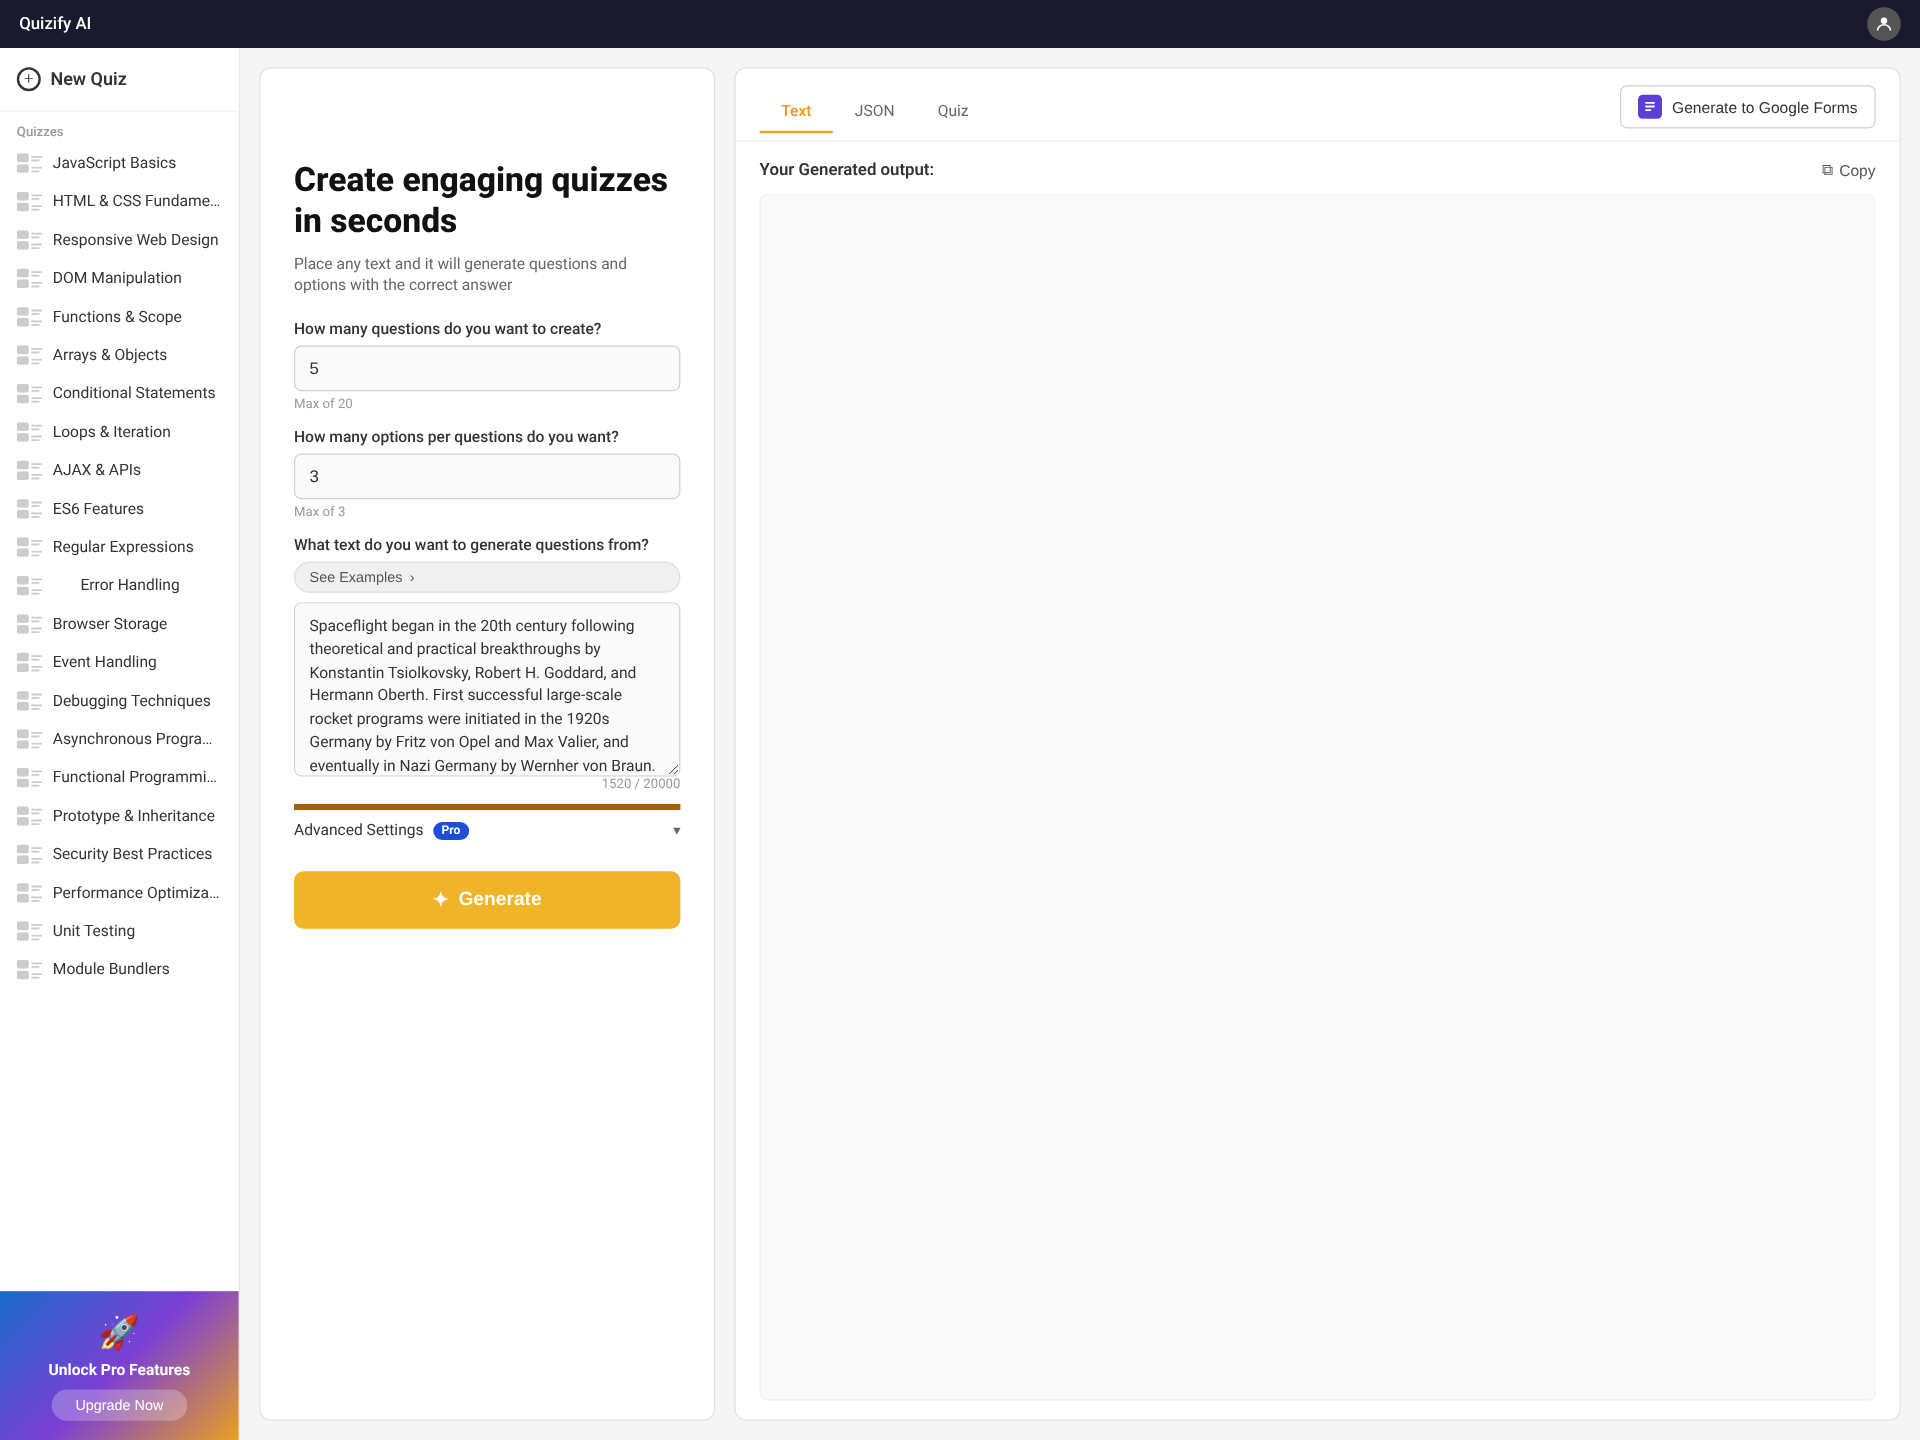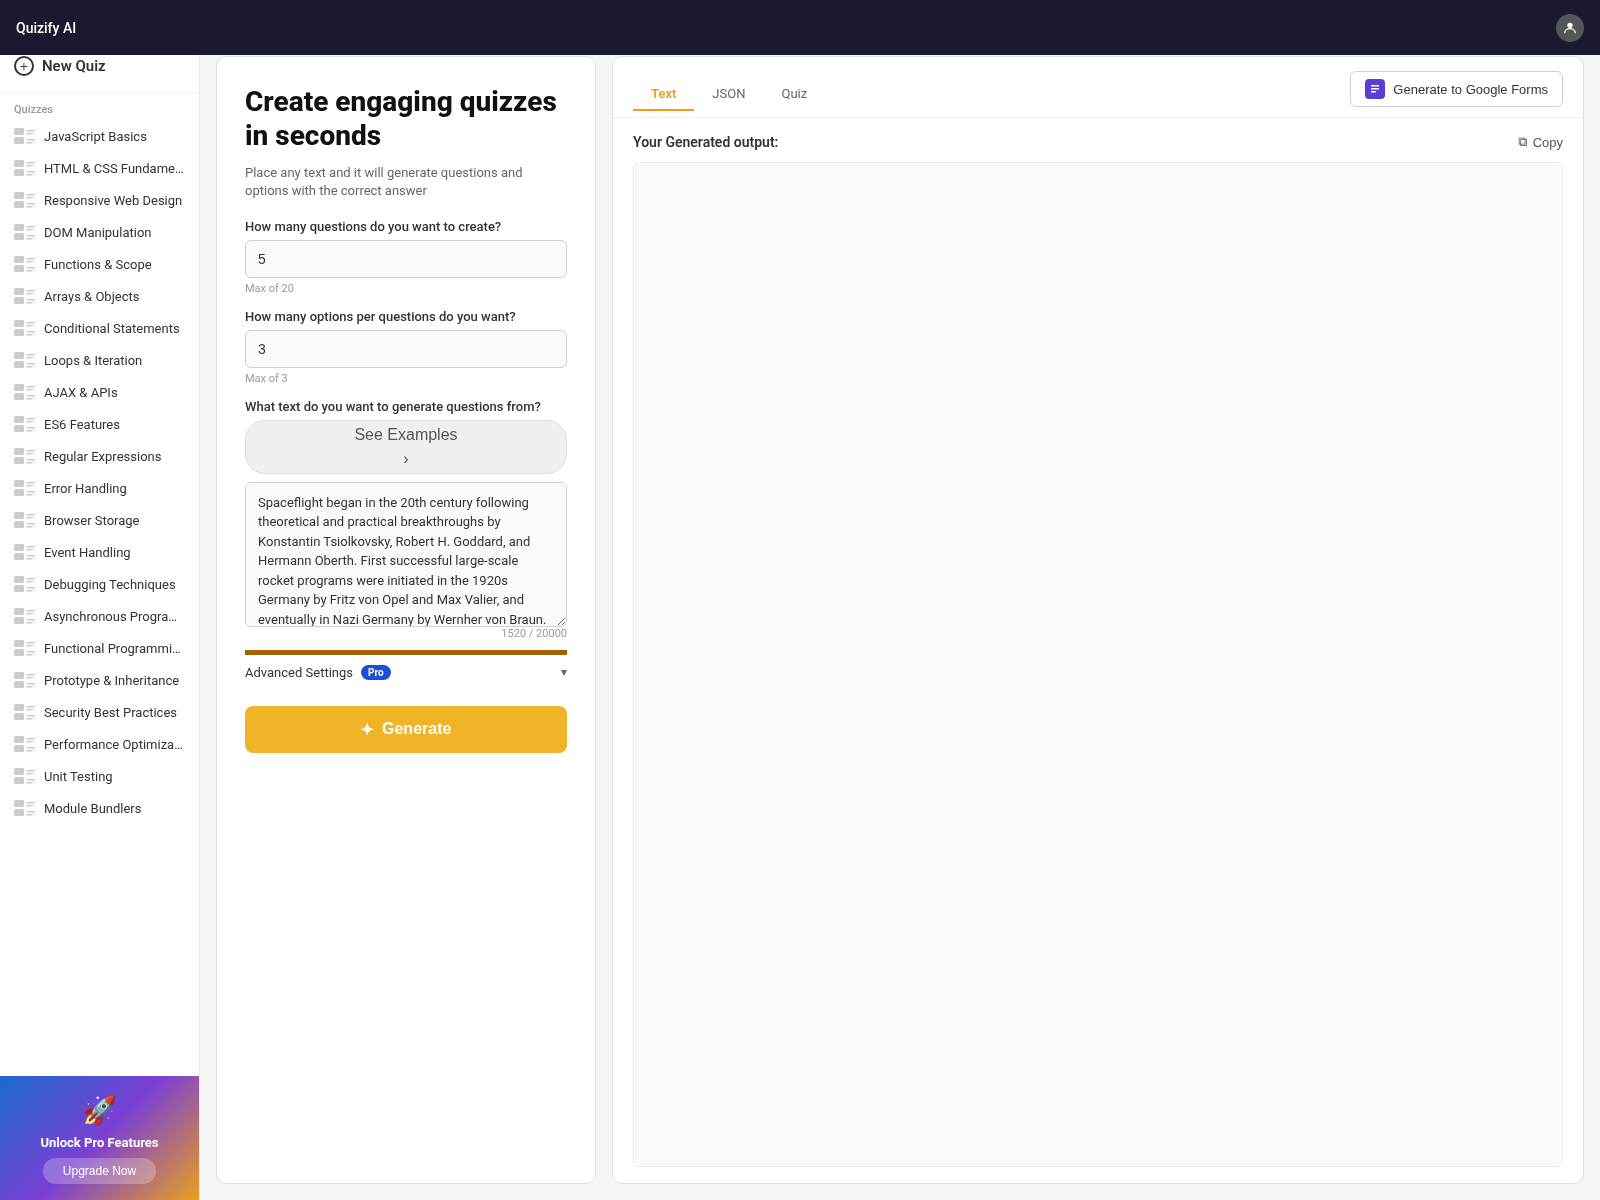--- a/index.html
+++ b/index.html
@@ -1,21 +1,21 @@
 <!DOCTYPE html>
 <html><head>
   <meta charset="utf-8">
   <style>
     * { box-sizing: border-box; margin: 0; padding: 0; }
     body { font-family: -apple-system, BlinkMacSystemFont, 'Segoe UI', Roboto, sans-serif; background: #f5f5f5; height: 1200px; overflow: hidden; }
 
     
     .top-nav {
       background: #1a1a2e;
-      height: 55px;
+      height: 40px;
       display: flex;
       align-items: center;
       justify-content: space-between;
       padding: 0 16px;
       position: fixed;
       top: 0; left: 0; right: 0;
       z-index: 100;
     }
     .top-nav-title {
       color: #fff;
@@ -148,20 +148,21 @@
       flex-direction: column;
       gap: 0;
       overflow-y: auto;
     }
     .panel-title {
       font-size: 28px;
       font-weight: 800;
       color: #111;
       line-height: 1.2;
       margin-bottom: 12px;
+      margin-top: 48px;
     }
     .panel-subtitle {
       font-size: 13px;
       color: #666;
       margin-bottom: 18px;
       line-height: 1.4;
     }
     .field-label {
       font-size: 13px;
       color: #333;
@@ -185,25 +186,24 @@
       margin-bottom: 14px;
     }
     .see-examples-btn {
       display: inline-flex;
       align-items: center;
       gap: 6px;
       background: #f0f0f0;
       border: 1px solid #ddd;
       border-radius: 20px;
       padding: 5px 12px;
-      font-size: 16px;
+      font-size: 12px;
       color: #555;
       cursor: pointer;
       margin-bottom: 8px;
-      flex-direction: column;
     }
     .text-textarea {
       width: 100%;
       border: 1px solid #d0d0d0;
       border-radius: 6px;
       padding: 10px 12px;
       font-size: 13px;
       color: #333;
       resize: vertical;
       min-height: 145px;
@@ -524,21 +524,21 @@
     <span class="item-icon">
       <svg viewBox="0 0 22 18" fill="none" xmlns="http://www.w3.org/2000/svg">
         <rect x="0" y="1" width="10" height="7" rx="1.5" fill="#ccc"></rect>
         <rect x="0" y="10" width="10" height="7" rx="1.5" fill="#ccc"></rect>
         <rect x="12" y="3" width="9" height="1.5" rx="0.75" fill="#ccc"></rect>
         <rect x="12" y="6" width="7" height="1.5" rx="0.75" fill="#ccc"></rect>
         <rect x="12" y="12" width="9" height="1.5" rx="0.75" fill="#ccc"></rect>
         <rect x="12" y="15" width="7" height="1.5" rx="0.75" fill="#ccc"></rect>
       </svg>
     </span>
-    <span style="overflow:hidden;text-overflow:ellipsis;white-space:nowrap;">Error Handling</span>
+    <span style="overflow:hidden;text-overflow:ellipsis;white-space:nowrap;margin-left:23px;">Error Handling</span>
   </div>
         <div class="sidebar-item">
     <span class="item-icon">
       <svg viewBox="0 0 22 18" fill="none" xmlns="http://www.w3.org/2000/svg">
         <rect x="0" y="1" width="10" height="7" rx="1.5" fill="#ccc"></rect>
         <rect x="0" y="10" width="10" height="7" rx="1.5" fill="#ccc"></rect>
         <rect x="12" y="3" width="9" height="1.5" rx="0.75" fill="#ccc"></rect>
         <rect x="12" y="6" width="7" height="1.5" rx="0.75" fill="#ccc"></rect>
         <rect x="12" y="12" width="9" height="1.5" rx="0.75" fill="#ccc"></rect>
         <rect x="12" y="15" width="7" height="1.5" rx="0.75" fill="#ccc"></rect>

